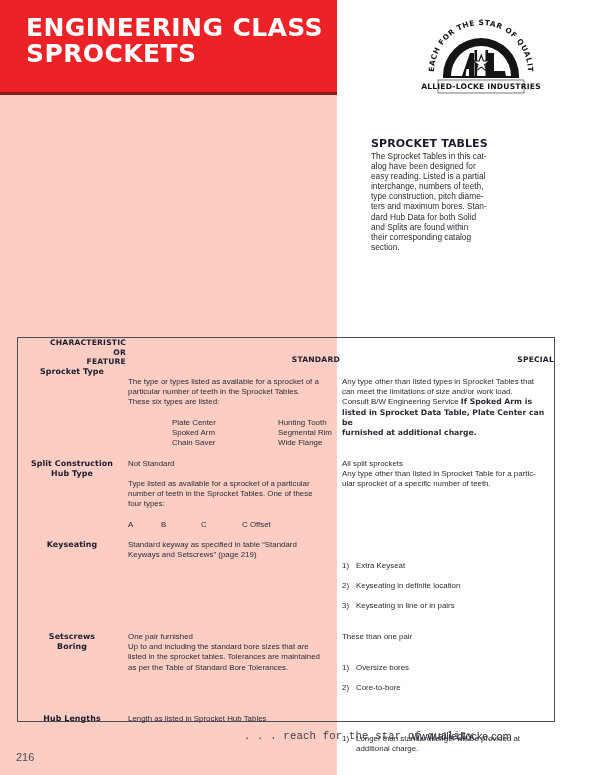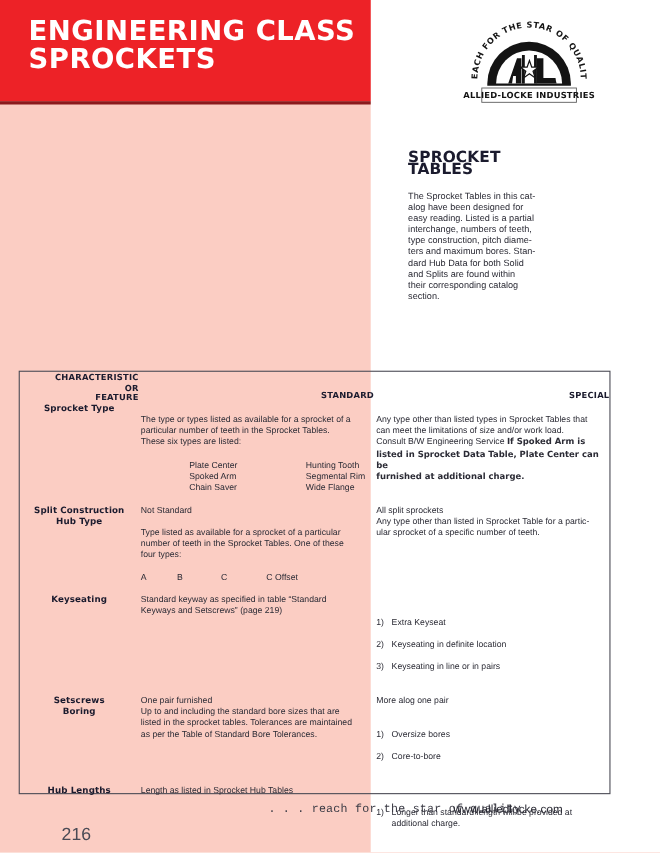--- a/index.html
+++ b/index.html
@@ -83,25 +83,25 @@
     font-size: 11.5px;
     line-height: 13.5px;
     color: #1b1b2e;
     letter-spacing: 0.1px;
     white-space: pre-line;
     margin-bottom: 12px;
   }
   .spec-sub {
     font-family: "DejaVu Sans", sans-serif;
     font-weight: bold;
-    font-size: 14px;
+    font-size: 11px;
     line-height: 11px;
     color: #1b1b2e;
     letter-spacing: 0.1px;
-    margin-bottom: 13px;
+    margin-bottom: 2px;
   }
   .spec-body {
     font-family: "Liberation Sans", sans-serif;
     font-size: 8.3px;
     line-height: 10.1px;
     color: #2b2b35;
     white-space: pre-line;
   }
 
   
@@ -246,24 +246,23 @@
     font-family: "Liberation Sans", sans-serif;
     font-size: 10.6px;
     color: #2b2b35;
     letter-spacing: 0.1px;
   }
   .page-number {
     position: absolute;
     left: 16px;
     top: 751px;
     font-family: "Liberation Sans", sans-serif;
-    font-size: 16px;
+    font-size: 11px;
     color: #4a4a55;
     z-index: 5;
-    margin-left: 40px;
   }
 </style>
 </head>
 <body>
 
 <div class="pink-band"></div>
 <div class="red-banner"></div>
 <div class="red-banner-rule"></div>
 
 <div class="banner-title">ENGINEERING CLASS
@@ -395,21 +394,21 @@
               <span class="n">3)</span>
               <span class="t">Keyseating in line or in pairs</span>
             </div>
           </div>
         </td>
       </tr>
 
       <tr class="row-pad-sm">
         <td class="feat-cell">Setscrews</td>
         <td class="body-cell std">One pair furnished</td>
-        <td class="body-cell spc">More alog one pair</td>
+        <td class="body-cell spc">These than one pair</td>
       </tr>
 
       <tr class="row-pad-sm">
         <td class="feat-cell">Boring</td>
         <td class="body-cell std">Up to and including the standard bore sizes that are
 listed in the sprocket tables. Tolerances are maintained
 as per the Table of Standard Bore Tolerances.</td>
         <td class="body-cell spc">
           <div class="numlist">
             <div class="li">

